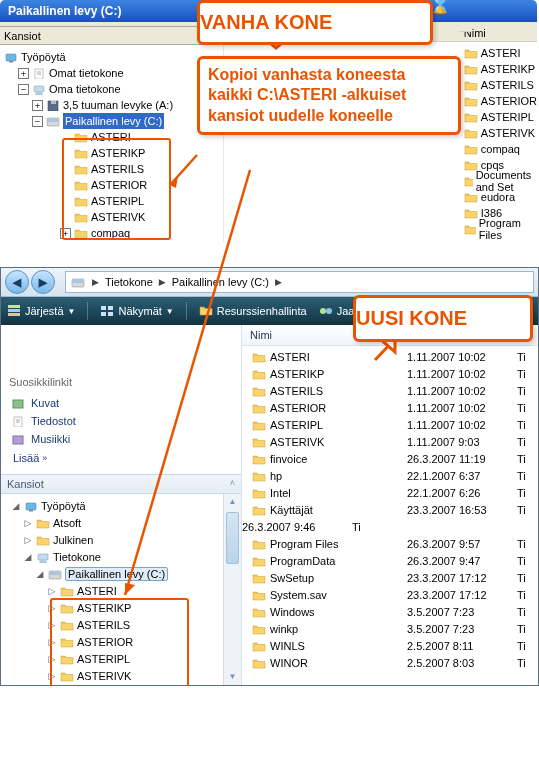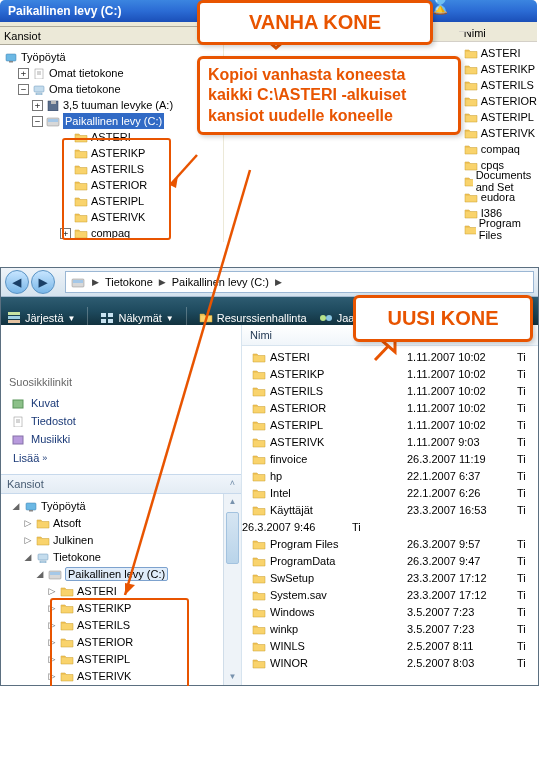--- a/index.html
+++ b/index.html
@@ -122,21 +122,20 @@
 .anno {
   position: absolute;
   border: 3px solid #e85400;
   background: #fff;
   color: #e85400;
   font-weight: bold;
   font-family: Arial, sans-serif;
   border-radius: 6px;
   box-shadow: 2px 2px 5px rgba(0,0,0,0.2);
   z-index: 50;
-  text-align: center;
 }
 .anno-vanha {
   top: 0px;
   left: 197px;
   width: 230px;
   padding: 8px 0;
   font-size: 20px;
 }
 .anno-copy {
   top: 56px;
@@ -219,21 +218,21 @@
 .crumb-sep {
   color: #444;
   font-size: 9px;
   padding: 0 4px;
 }
 .vista-toolbar {
   background: linear-gradient(#2e5c71, #1e4a5e 50%, #12323f);
   color: #fff;
   height: 28px;
   display: flex;
-  align-items: flex-end;
+  align-items: center;
   gap: 12px;
   padding: 0 6px;
   font-size: 11px;
 }
 .tb-item {
   display: flex;
   align-items: center;
   gap: 4px;
 }
 .vista-body {

